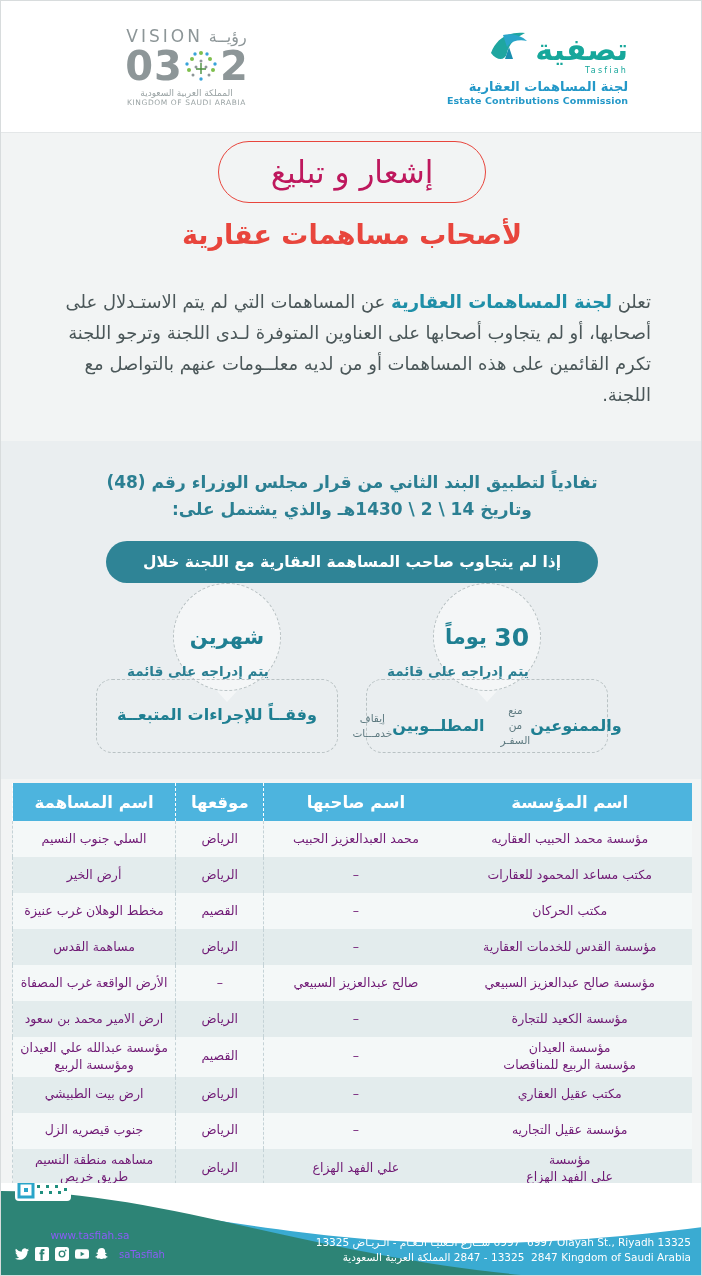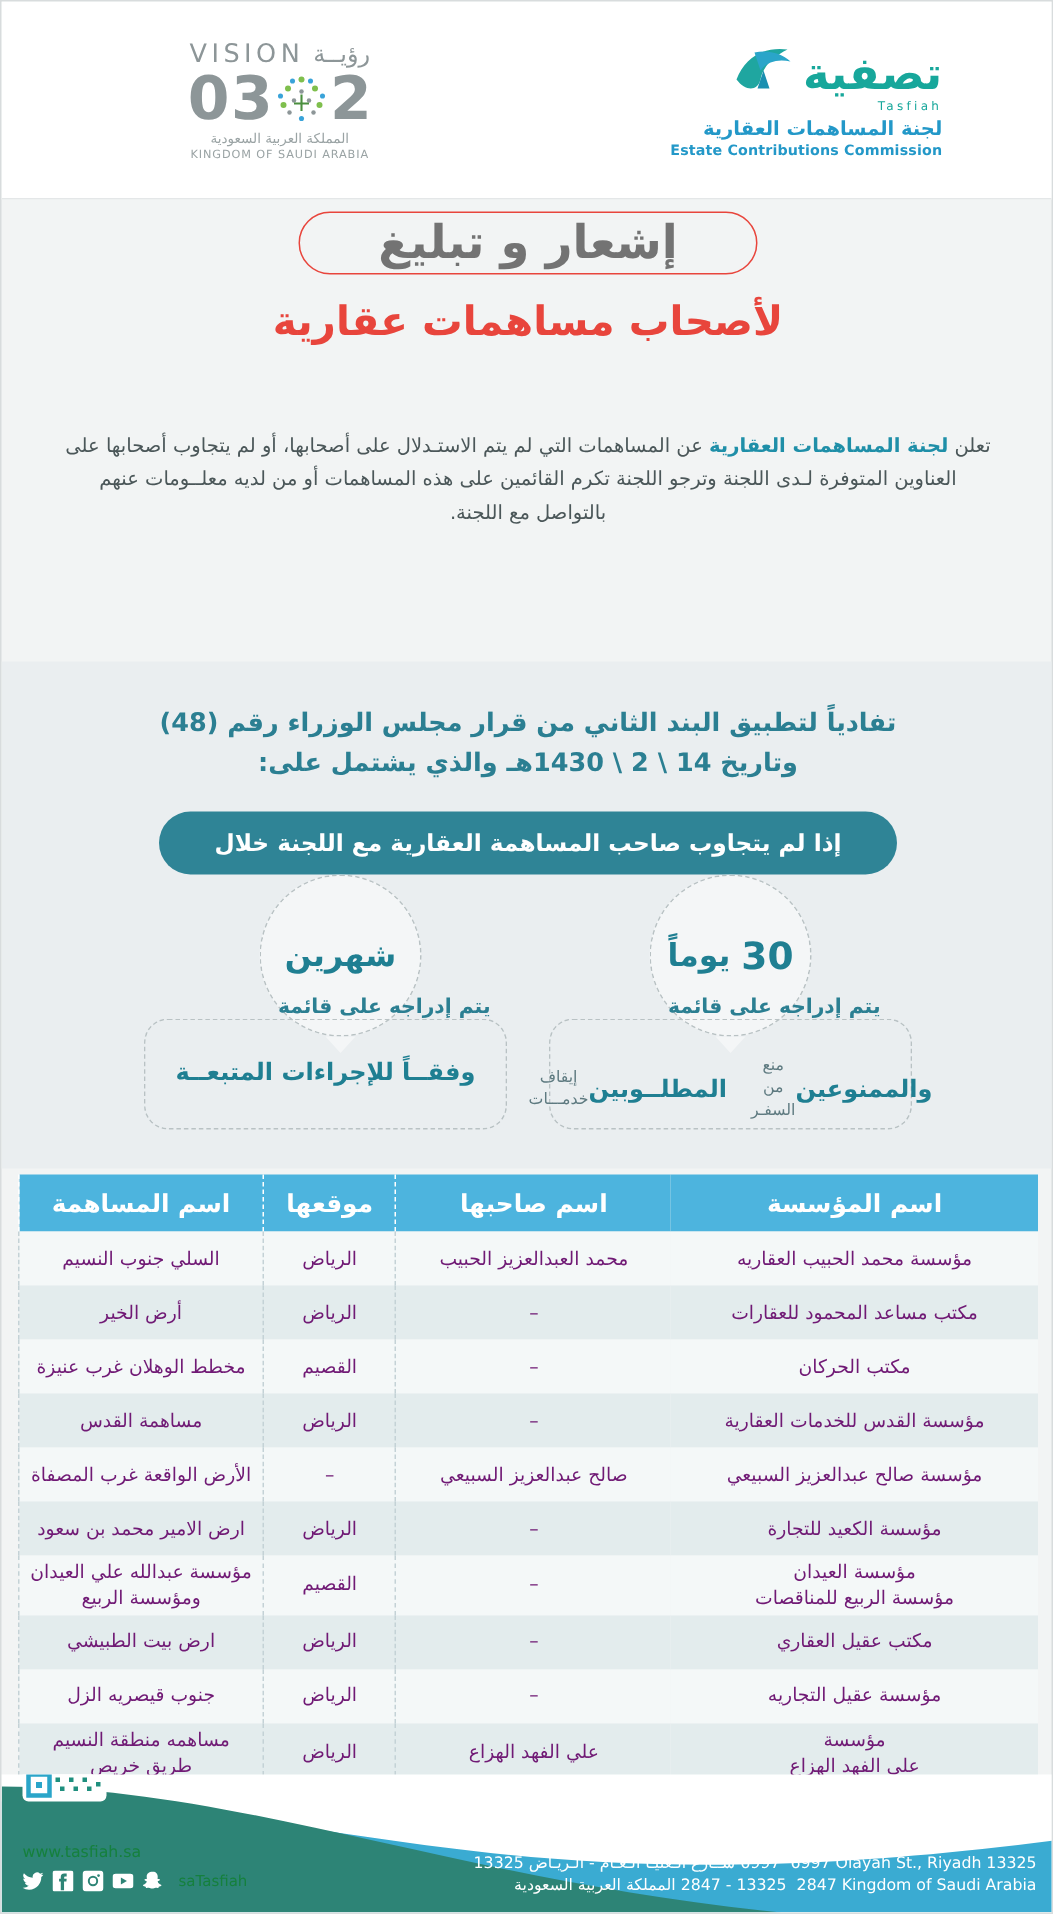--- a/index.html
+++ b/index.html
@@ -62,29 +62,29 @@
   .v-ar { font-size: 16px; color: #8d9698; }
   .v-num { display: flex; align-items: center; gap: 1px; margin-top: 1px; }
   .v-d { font-size: 40px; font-weight: bold; color: #8d9698; line-height: .95; }
   .v-ar2 { font-size: 9px; color: #9aa3a4; margin-top: 3px; }
   .v-en { font-size: 7.5px; color: #9aa3a4; letter-spacing: .6px; direction: ltr; }
 
   
   .title-zone { position: absolute; top: 140px; left: 0; width: 702px; text-align: center; }
   .title-pill {
     display: inline-block; border: 1.6px solid #e8453c; border-radius: 40px;
-    padding: 2px 52px; color: #737373; font-size: 31px; font-weight: bold;
+    padding: 12px 52px; color: #be185d; font-size: 31px; font-weight: normal;
     background: transparent;
   }
   .title-sub { margin-top: 16px; color: #e8453c; font-size: 27px; font-weight: bold; }
 
   
   .para {
-    position: absolute; top: 286px; left: 41px; width: 620px;
-    text-align: center; color: #4b5759; font-size: 13px; line-height: 1.72;
+    position: absolute; top: 286px; left: 30px; width: 620px;
+    color: #4b5759; font-size: 18px; line-height: 1.72;
   }
   .para b { color: #1f8fa8; font-weight: bold; }
 
   
   .band {
     position: absolute; top: 440px; left: 0; width: 702px; height: 338px;
     background: #eaeef0;
   }
   .band-head {
     text-align: center; color: #2b7f92; font-size: 17px; font-weight: bold;
@@ -111,21 +111,21 @@
     border-top: 11px solid #f4f6f7;
   }
   .arrow-teal {
     position: absolute; width: 0; height: 0;
     border-left: 10px solid transparent; border-right: 10px solid transparent;
     border-top: 11px solid #2f8496;
   }
 
   .leaf-label {
     position: absolute; color: #2b7f92; font-size: 13.5px; font-weight: bold;
-    text-align: right; width: 200px;
+    text-align: left; width: 200px;
   }
   .leaf-box {
     position: absolute; width: 242px; height: 74px;
     border: 1.6px dashed #b9c2c4; border-radius: 16px; background: transparent;
   }
   .leaf-inner {
     position: absolute; text-align: center; width: 242px;
     color: #1f7f92; font-weight: bold; font-size: 16px; line-height: 1.45;
   }
   .leaf-sub { font-size: 10.5px; color: #5e7a80; font-weight: normal; }
@@ -151,21 +151,21 @@
   .c-loc { width: 13%; } .c-name { width: 24%; }
 
   
   .footer { position: absolute; bottom: 0; left: 0; width: 702px; height: 92px; overflow: hidden; background:#ffffff;}
   .foot-svg { position: absolute; inset: 0; }
   .qr {
     position: absolute; left: 14px; bottom: 74px; width: 56px; height: 56px;
     background: #ffffff; border-radius: 4px; padding: 2px;
   }
   .foot-left {
-    position: absolute; left: 14px; bottom: 14px; color: #15803d; direction: ltr;
+    position: absolute; left: 14px; bottom: 14px; color: #8b5cf6; direction: ltr; text-align: center;
   }
   .foot-url { font-size: 10.5px; margin-bottom: 6px; }
   .soc-row { display: flex; align-items: center; gap: 6px; }
   .soc {
     width: 14px; height: 14px; display: flex; align-items: center;
     justify-content: center;
   }
   .soc-handle { font-size: 10px; margin-right: 0; margin-left: 0; padding-left: 4px;}
   .foot-right {
     position: absolute; right: 12px; bottom: 10px; text-align: right; color: #ffffff;

